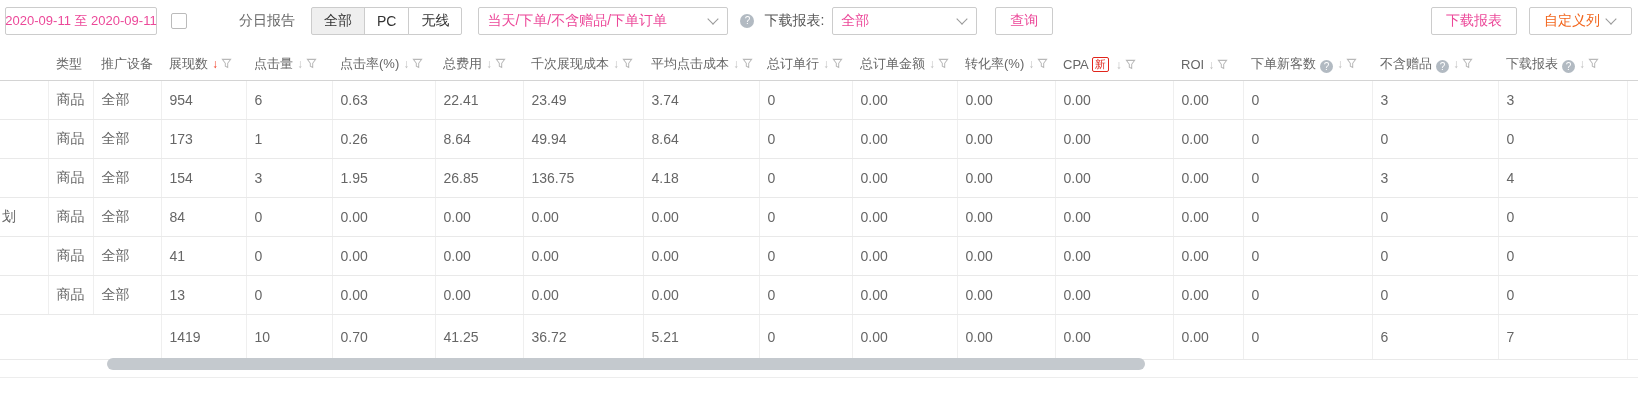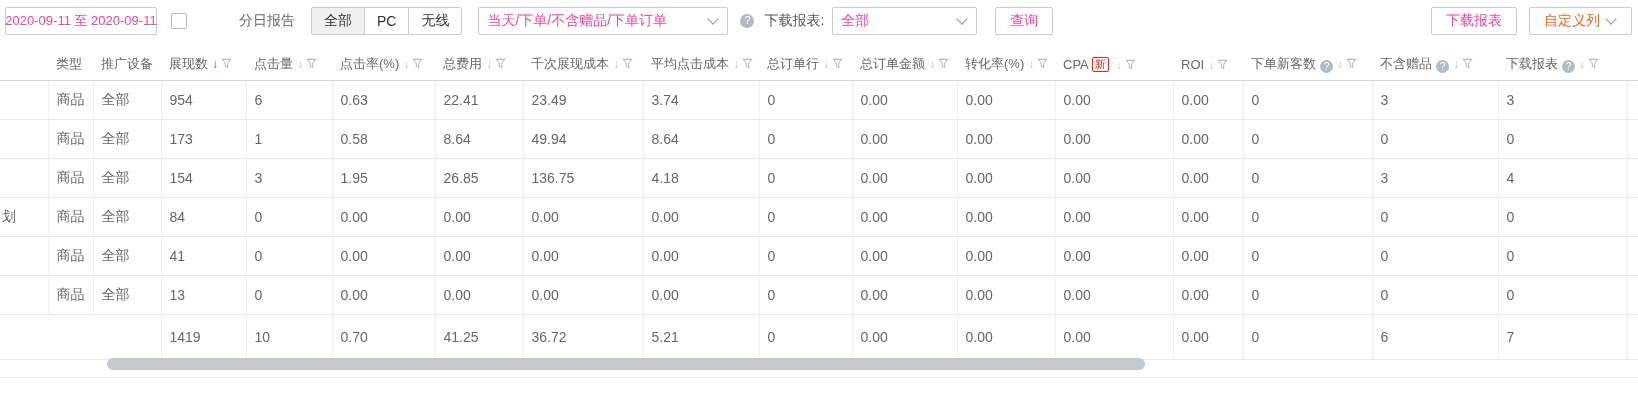--- a/index.html
+++ b/index.html
@@ -192,21 +192,21 @@
           <td class="">3</td>
           <td class="">3</td>
           <td class=""></td>
         </tr>
         <tr>
           <td class="name-cell"></td>
           <td class="">商品</td>
           <td class="">全部</td>
           <td class="">173</td>
           <td class="">1</td>
-          <td class="">0.58</td>
+          <td class="">0.26</td>
           <td class="">8.64</td>
           <td class="">49.94</td>
           <td class="">8.64</td>
           <td class="">0</td>
           <td class="">0.00</td>
           <td class="">0.00</td>
           <td class="">0.00</td>
           <td class="">0.00</td>
           <td class="">0</td>
           <td class="">0</td>

